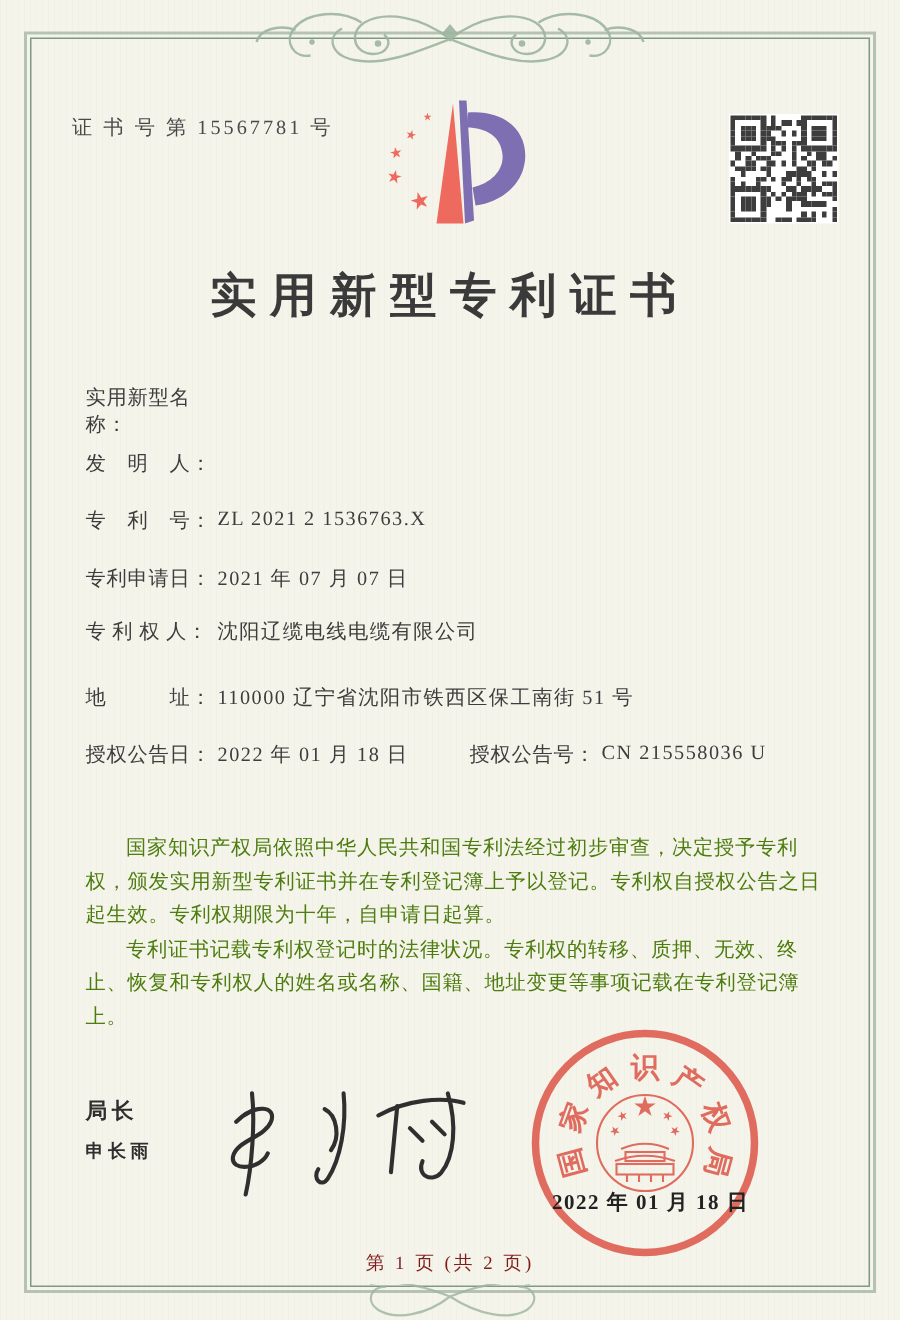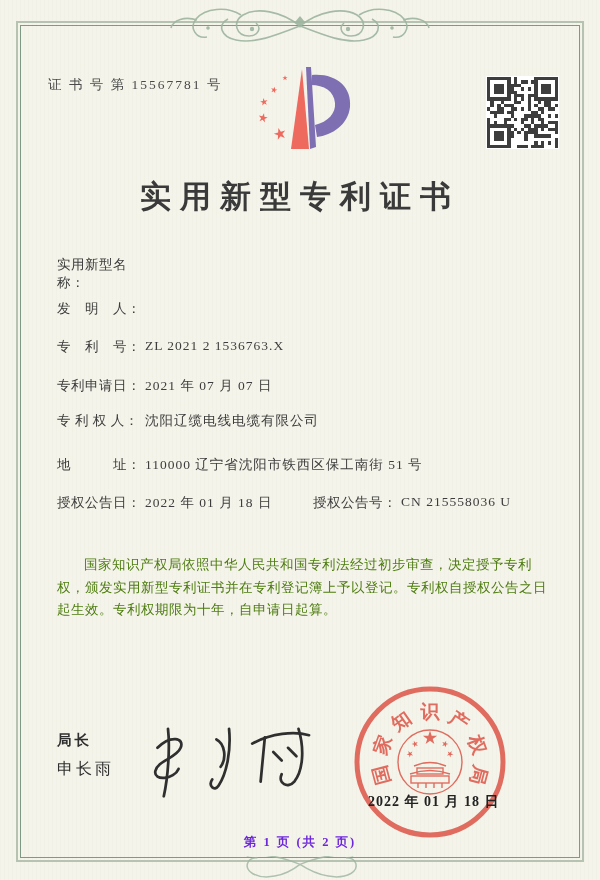--- a/index.html
+++ b/index.html
@@ -33,24 +33,24 @@
   .qr div{width:100%;height:100%;}
   .qr div.on{background:#3d3d3d;}
   .row{left:57px;right:40px;display:flex;font-size:13.5px;color:#3d3d3d;}
   .flabel{width:88px;flex-shrink:0;letter-spacing:0.5px;}
   .fvalue{flex:1;letter-spacing:1px;}
   .paras{left:57px;right:42px;top:554px;font-size:13.5px;line-height:22.5px;
     color:#4d7c0f;}
   .paras p{margin:0;text-indent:2em;letter-spacing:0.5px;}
   .officer-title{left:57px;top:731px;font-size:14.5px;font-weight:600;letter-spacing:3px;
     color:#2f2f2f;font-family:"Liberation Sans","DejaVu Sans",sans-serif;text-align:center;}
-  .officer-name{left:57px;top:759px;font-size:16px;font-weight:400;letter-spacing:3px;
+  .officer-name{left:57px;top:759px;font-size:12px;font-weight:700;letter-spacing:3px;
     color:#2f2f2f;font-family:"Liberation Sans","DejaVu Sans",sans-serif;}
   .seal-date{left:368px;top:793px;font-size:14px;font-weight:600;letter-spacing:1px;color:#222;}
-  .footer{left:0;right:0;top:834px;text-align:center;font-size:12.5px;color:#6d28d9;letter-spacing:2px;font-weight:bold;}
+  .footer{left:0;right:0;top:834px;text-align:center;font-size:12.5px;color:#7f1d1d;letter-spacing:2px;}
 </style>
 </head>
 <body>
 
 <div class="abs frame"></div>
 
 <svg class="abs ornament" style="top:2px;width:330px;height:48px;" viewBox="0 0 330 48">
   <g stroke="#9db5a0" stroke-width="1.6" fill="none" opacity="0.9">
     <g id="curlL">
       <path d="M165,24 C146,9 122,5 108,13 C97,20 101,34 114,34 C123,34 127,26 121,21"></path>
@@ -566,20 +566,21 @@
 
 <div class="abs row" style="top:494px;">
   <span class="flabel">授权公告日：</span>
   <span style="width:158px;letter-spacing:1px;">2022 年 01 月 18 日</span>
   <span class="flabel" style="margin-left:10px;">授权公告号：</span>
   <span class="fvalue">CN 215558036 U</span>
 </div>
 
 <div class="abs paras">
   <p>国家知识产权局依照中华人民共和国专利法经过初步审查，决定授予专利权，颁发实用新型专利证书并在专利登记簿上予以登记。专利权自授权公告之日起生效。专利权期限为十年，自申请日起算。</p>
+  <p>专利证书记载专利权登记时的法律状况。专利权的转移、质押、无效、终止、恢复和专利权人的姓名或名称、国籍、地址变更等事项记载在专利登记簿上。</p>
 </div>
 
 <div class="abs officer-title">局长</div>
 <div class="abs officer-name">申长雨</div>
 
 <svg class="abs" style="left:128px;top:716px;width:200px;height:90px;" viewBox="0 0 190 85">
   <g stroke="#2f2f2f" stroke-width="2.6" fill="none" stroke-linecap="round" stroke-linejoin="round">
     <path d="M28,30 C40,18 54,20 50,30 C46,40 28,42 26,52 C24,62 44,60 48,50"></path>
     <path d="M38,12 C40,30 38,58 34,76"></path>
     <path d="M84,22 C92,26 94,40 88,48"></path>

